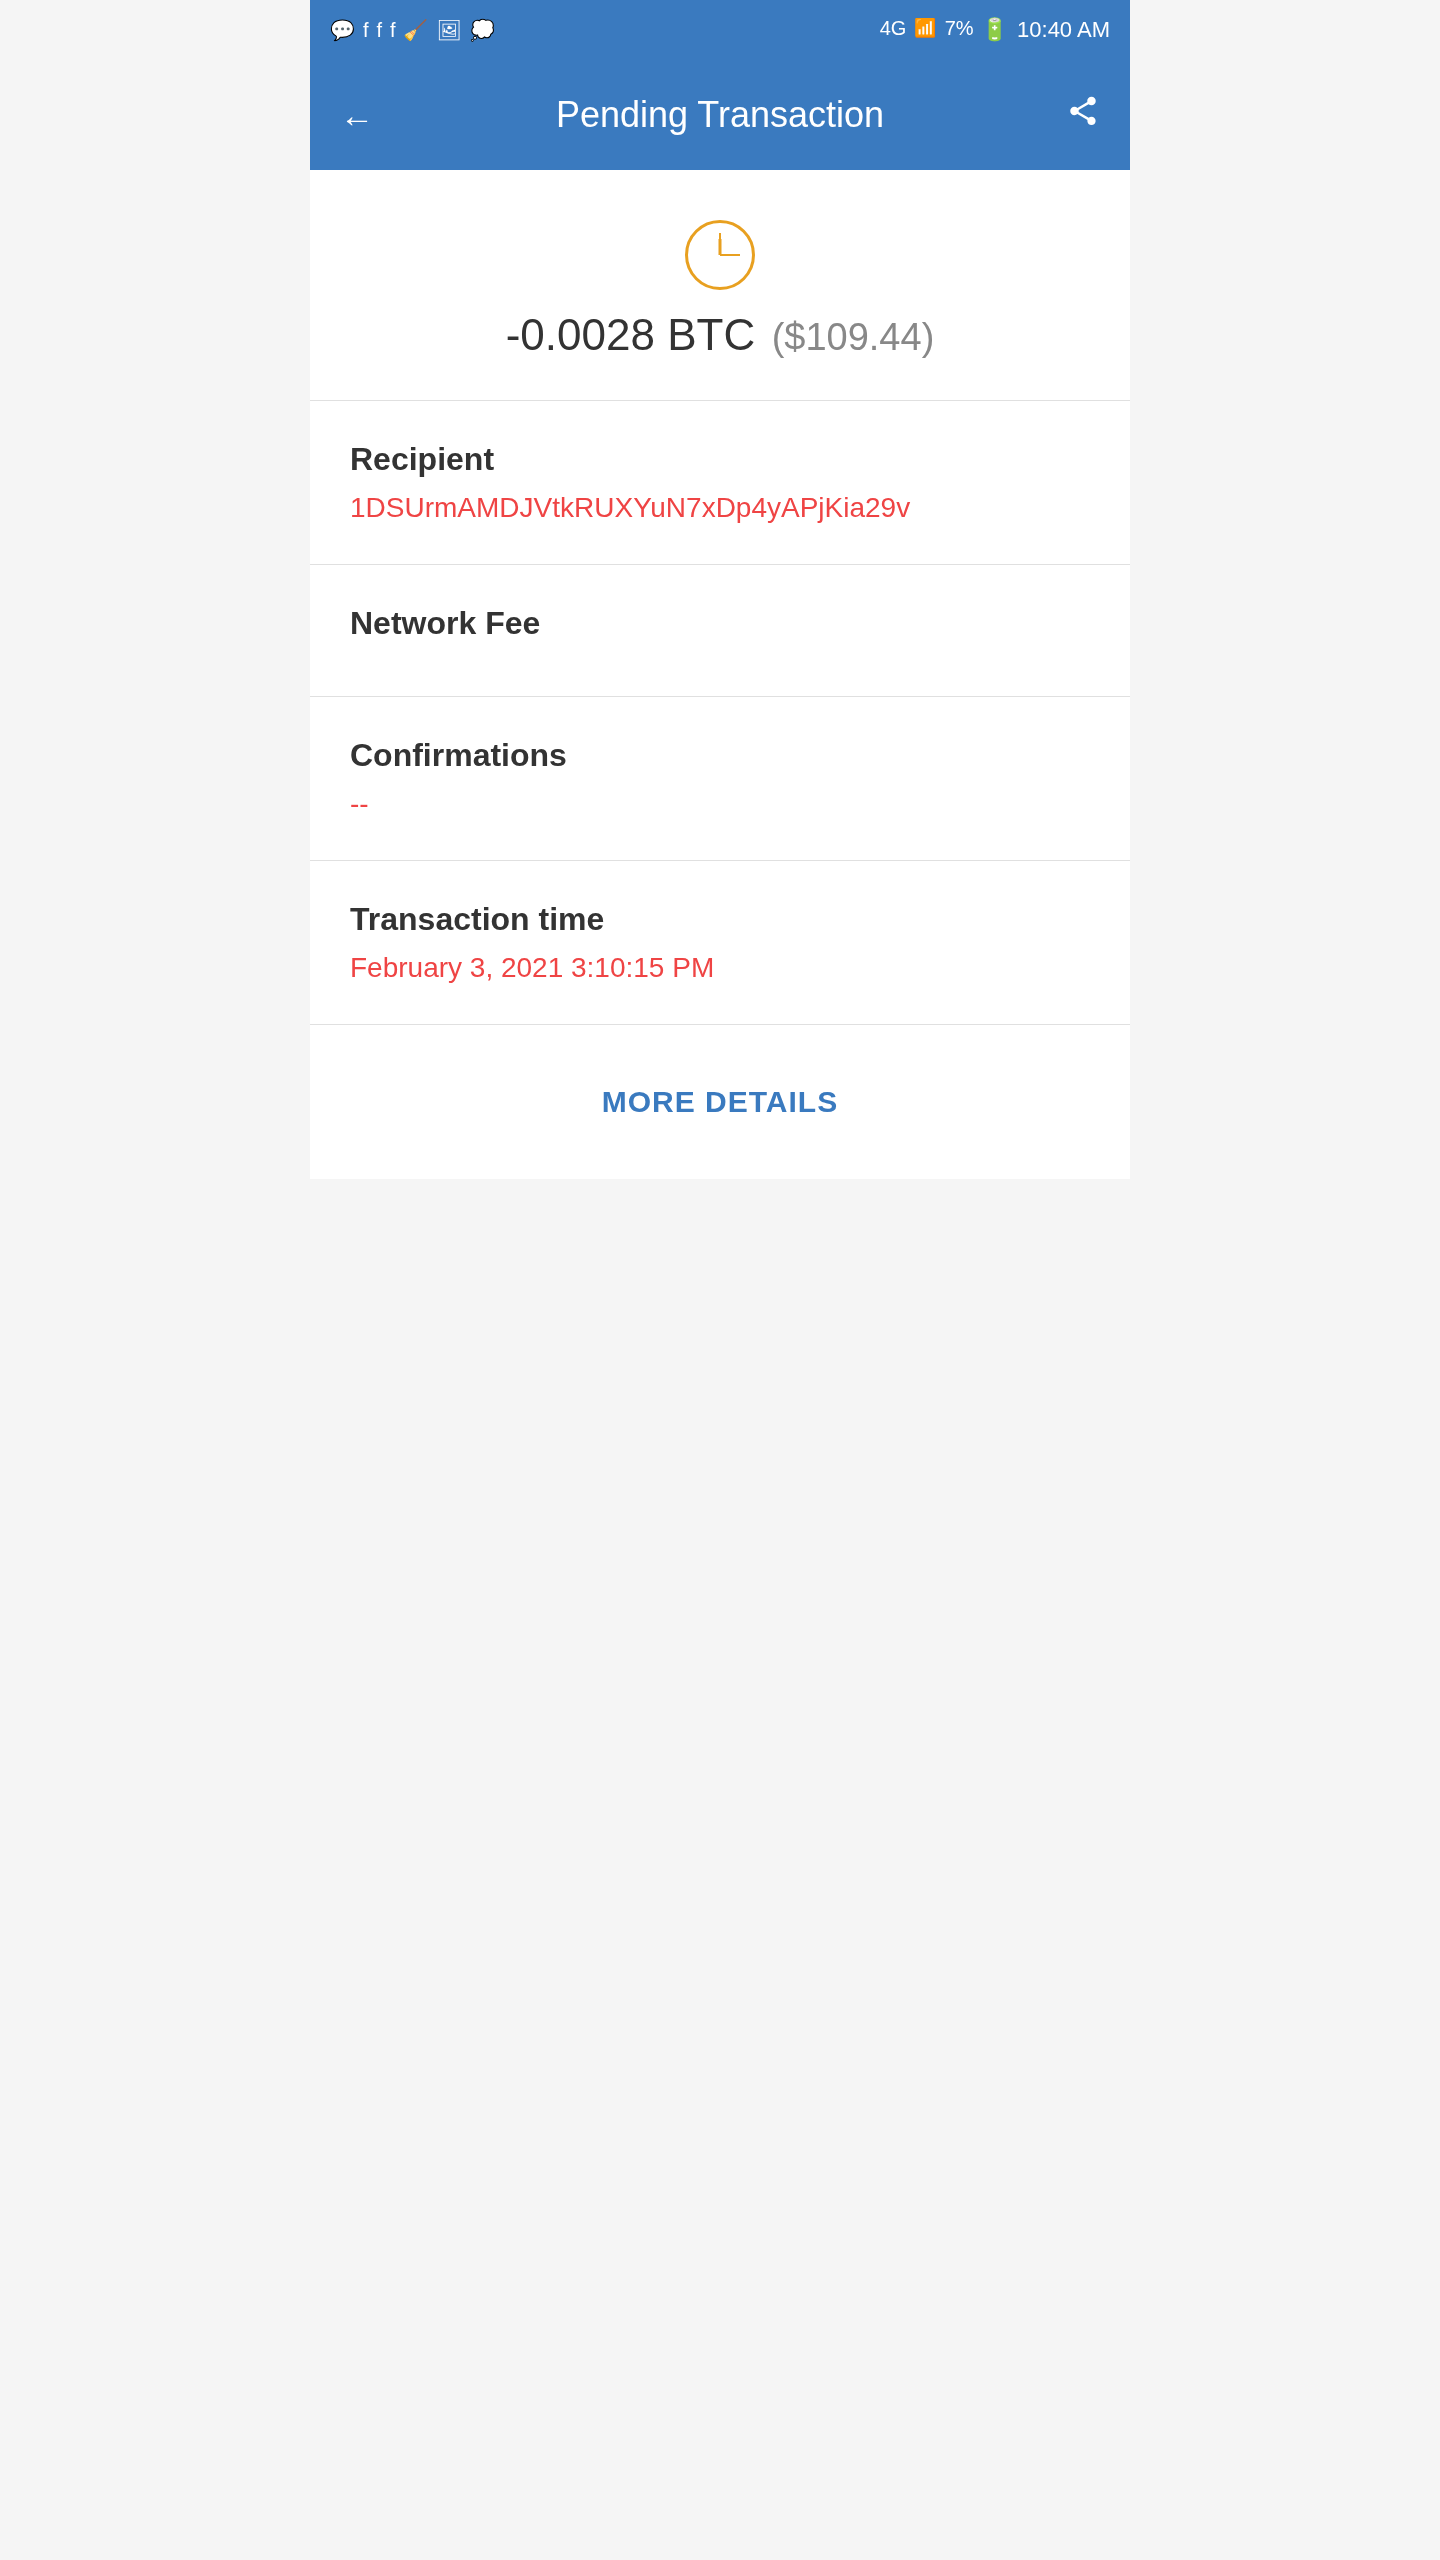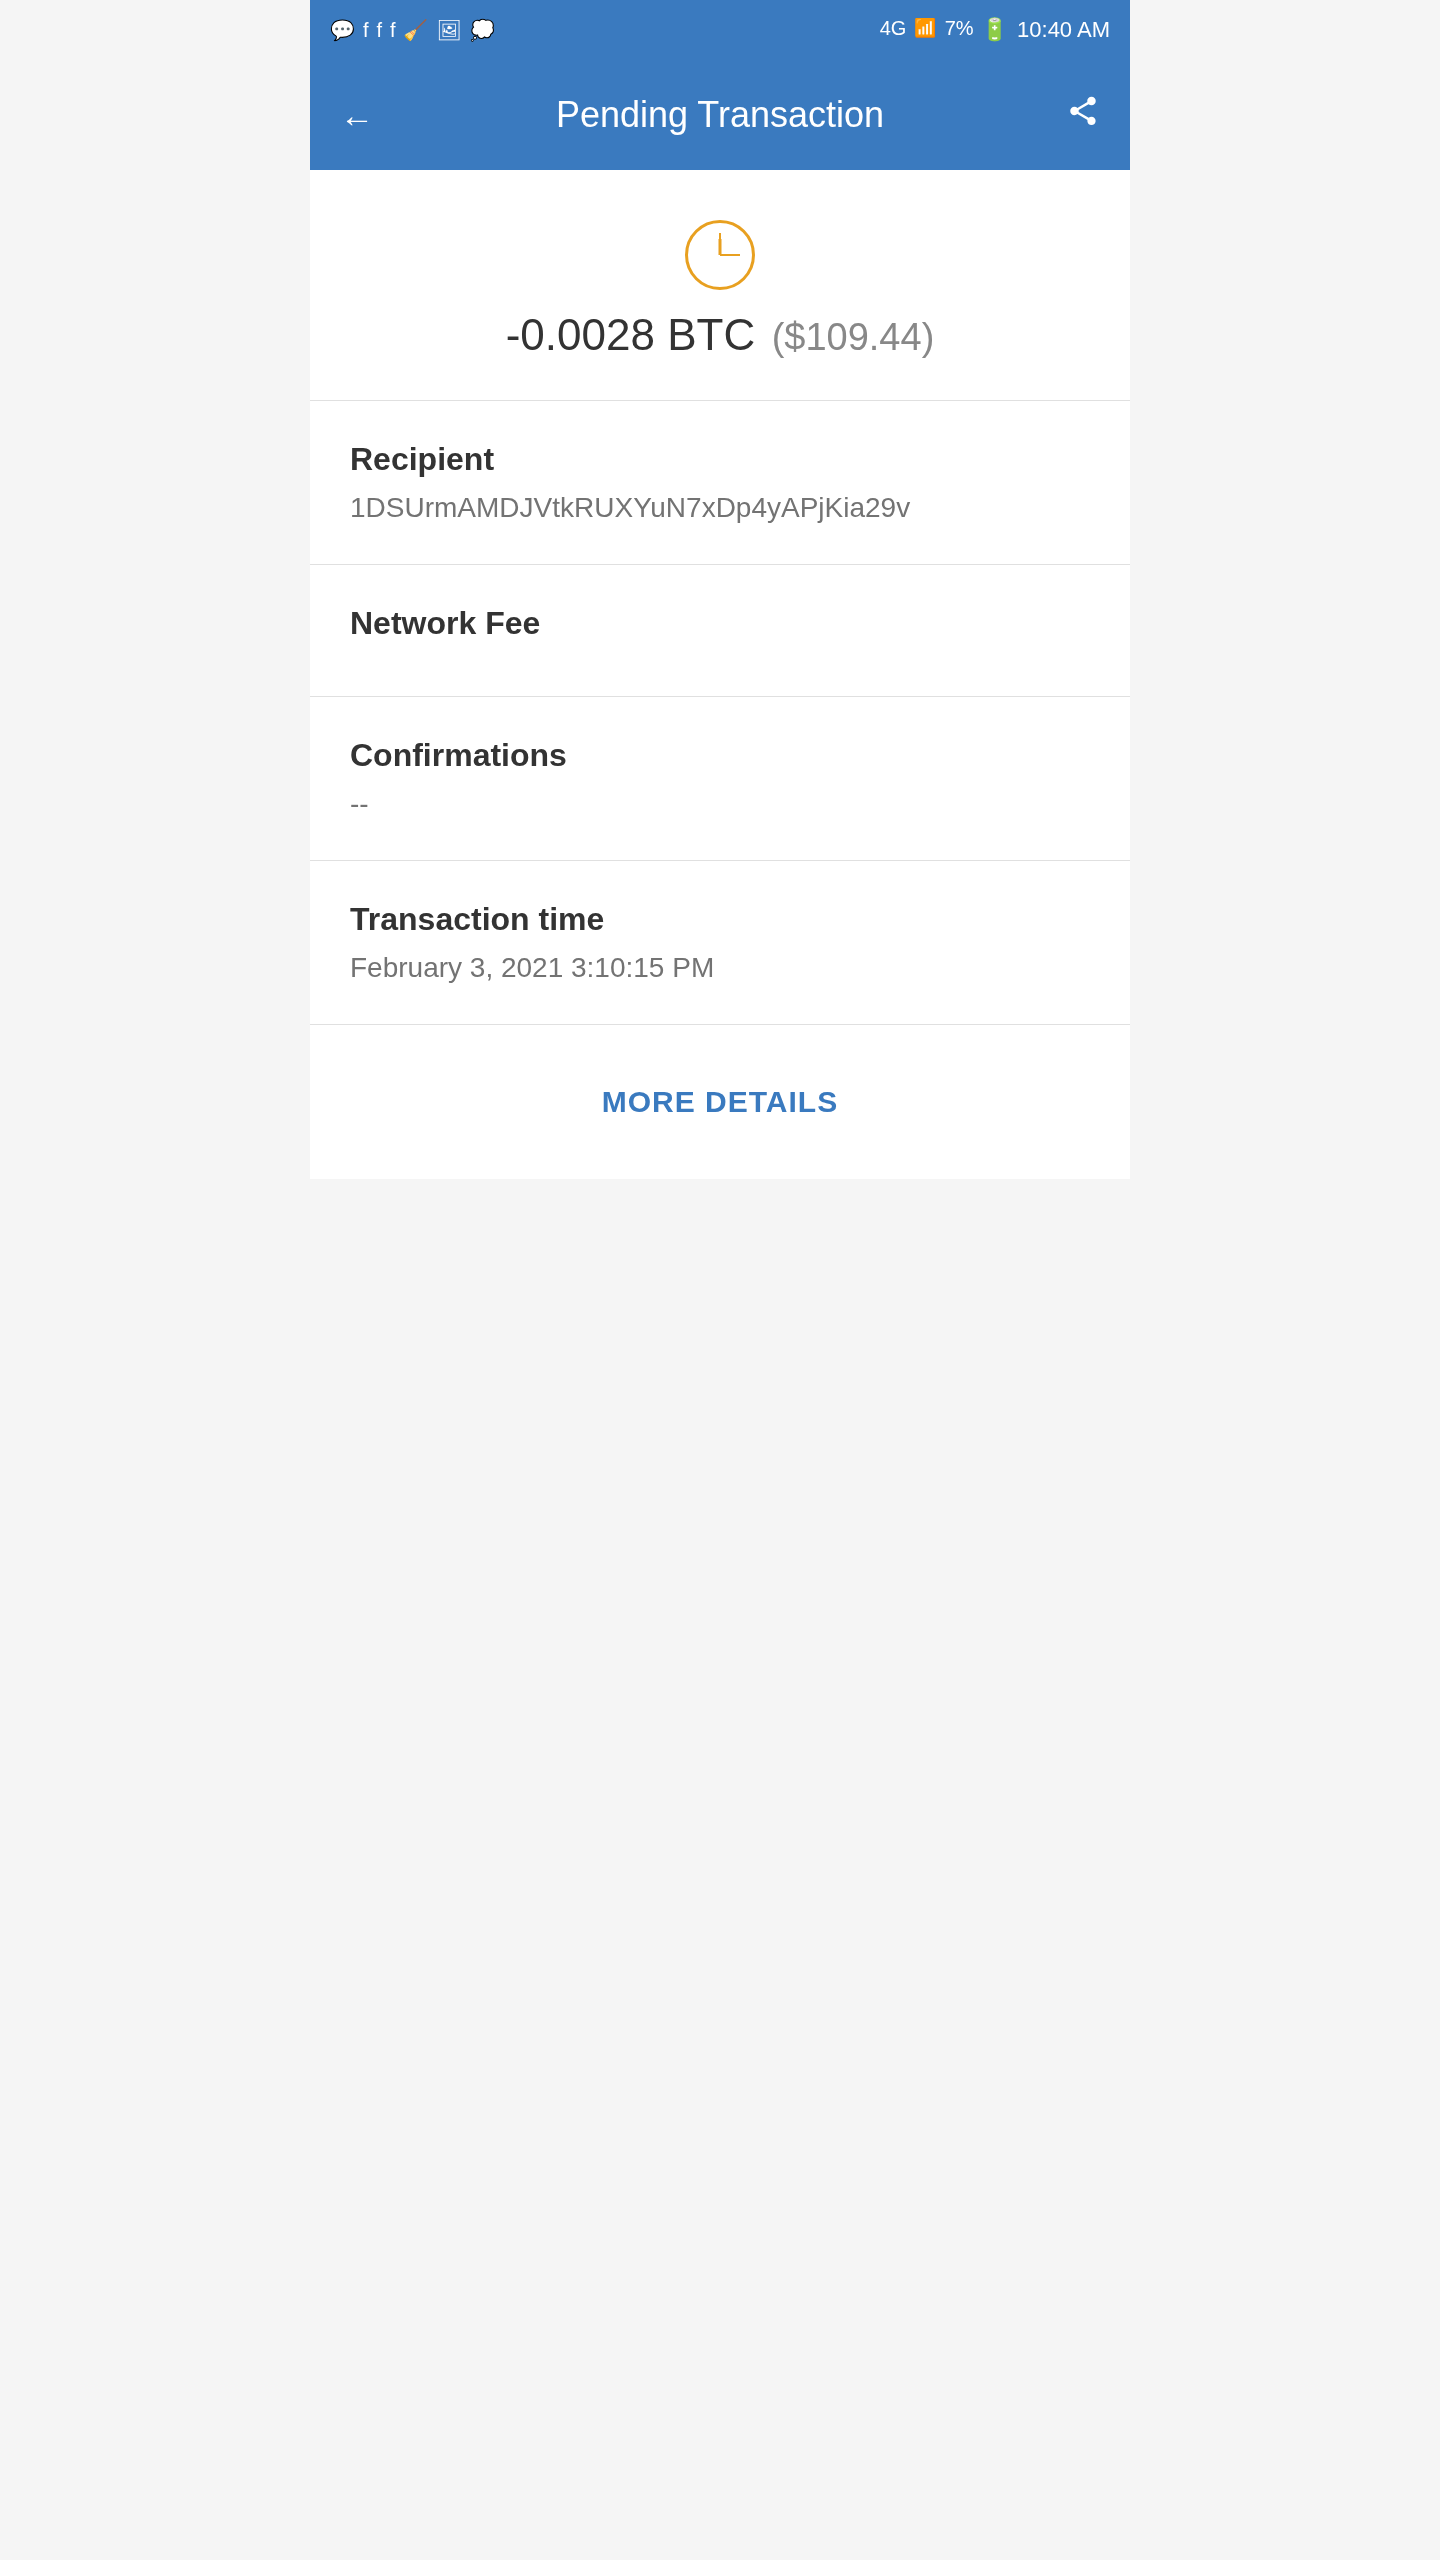--- a/index.html
+++ b/index.html
@@ -160,21 +160,21 @@
     .detail-label {
       font-size: 32px;
       font-weight: 600;
       color: #333;
       margin-bottom: 14px;
       font-family: 'Segoe UI', Arial, sans-serif;
     }
 
     .detail-value {
       font-size: 28px;
-      color: #737373;
+      color: #ef4444;
       font-family: 'Segoe UI', Arial, sans-serif;
       word-break: break-all;
     }
 
     
     .more-details-section {
       padding: 60px 40px;
       display: flex;
       justify-content: center;
     }

